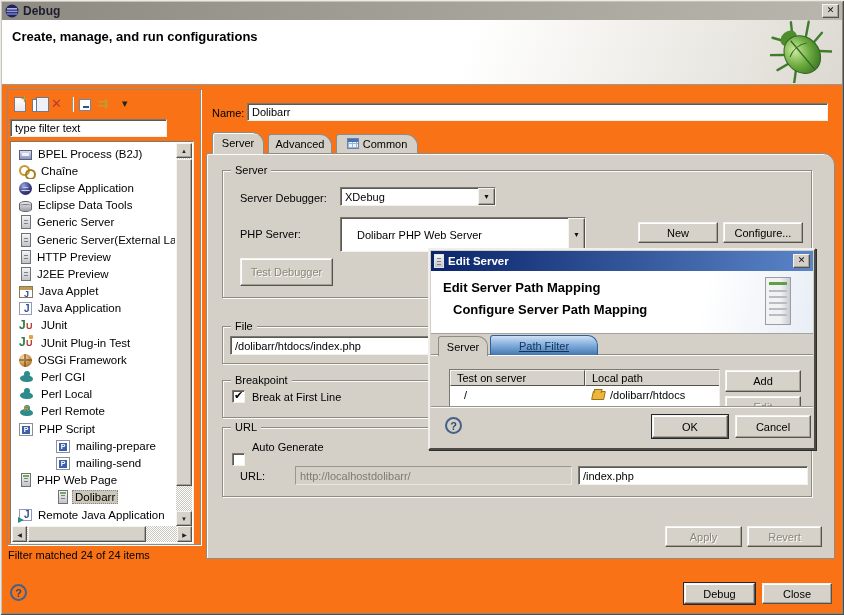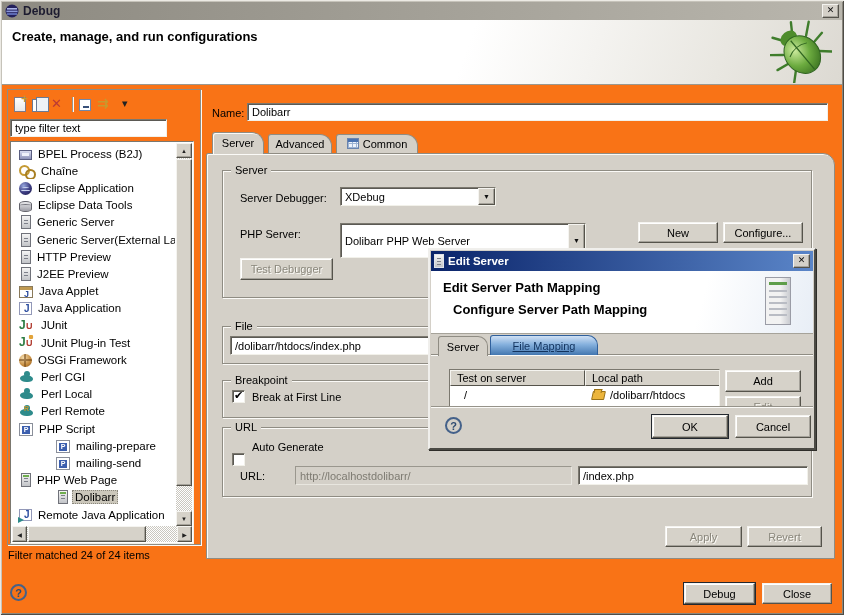--- a/index.html
+++ b/index.html
@@ -360,27 +360,27 @@
 
   <div class="abs group" style="left:222px;top:170px;width:590px;height:128px;">
     <span class="legend">Server</span>
   </div>
   <span class="abs lbl" style="left:240px;top:192px;">Server Debugger:</span>
   <div class="abs combo" style="left:340px;top:187px;width:156px;height:19px;gap:16px;">
     <span class="cval">XDebug</span>
     <span class="carrow">▼</span>
   </div>
   <span class="abs lbl" style="left:240px;top:228px;">PHP Server:</span>
-  <div class="abs combo" style="left:340px;top:223px;width:246px;height:35px;">
+  <div class="abs combo" style="left:340px;top:217px;width:246px;height:35px;padding-left:12px;">
     <span class="cval">Dolibarr PHP Web Server</span>
     <span class="carrow">▼</span>
   </div>
   <div class="abs btn" style="left:638px;top:222px;width:80px;height:21px;">New</div>
   <div class="abs btn" style="left:723px;top:222px;width:80px;height:21px;">Configure...</div>
-  <div class="abs btn disabled" style="left:240px;top:258px;width:93px;height:22px;">Test Debugger</div>
+  <div class="abs btn disabled" style="left:240px;top:258px;width:93px;height:28px;">Test Debugger</div>
 
   <div class="abs group" style="left:222px;top:326px;width:590px;height:38px;">
     <span class="legend">File</span>
   </div>
   <input class="abs field" style="left: 230px; top: 336px; width: 574px; height: 19px;" value="/dolibarr/htdocs/index.php">
 
   <div class="abs group" style="left:222px;top:380px;width:590px;height:38px;">
     <span class="legend">Breakpoint</span>
   </div>
   <div class="abs cb checked" style="left:232px;top:390px;"></div>
@@ -406,21 +406,21 @@
     </div>
     <div id="dlghead">
       <h2>Edit Server Path Mapping</h2>
       <div class="sub">Configure Server Path Mapping</div>
       <div id="tower"></div>
     </div>
     <div class="dtab" style="left:8px;top:86px;width:50px;">
         <span>Server</span>
       </div>
     <div class="dtab active" style="left:60px;top:85px;width:108px;">
-        <span>File Mapping</span>
+        <span>Path Filter</span>
       </div>
     <div id="dlgtabs-line"></div>
 
     <div id="ptable">
       <div class="thc" style="left:0;width:135px;">Test on server</div>
       <div class="thc" style="left:135px;width:135px;">Local path</div>
       <div class="tcell" style="left:14px;top:19px;">/</div>
       <div class="tcell" style="left:142px;top:19px;"><span class="folder"></span><span>/dolibarr/htdocs</span></div>
       <div class="abs" style="left:0;right:0;top:36px;border-top:1px solid #e2e0da;"></div>
     </div>

